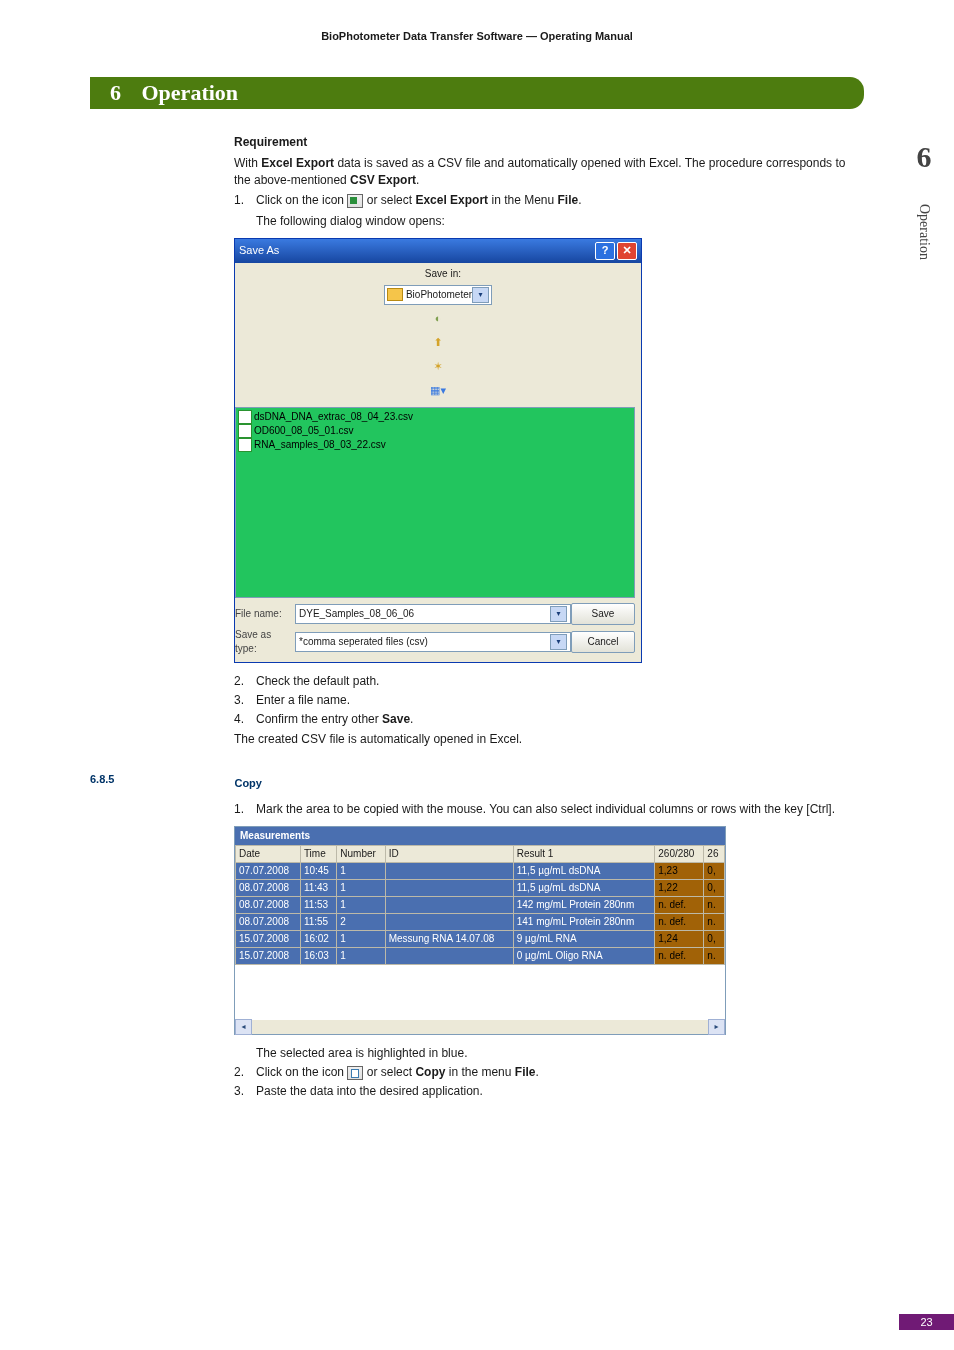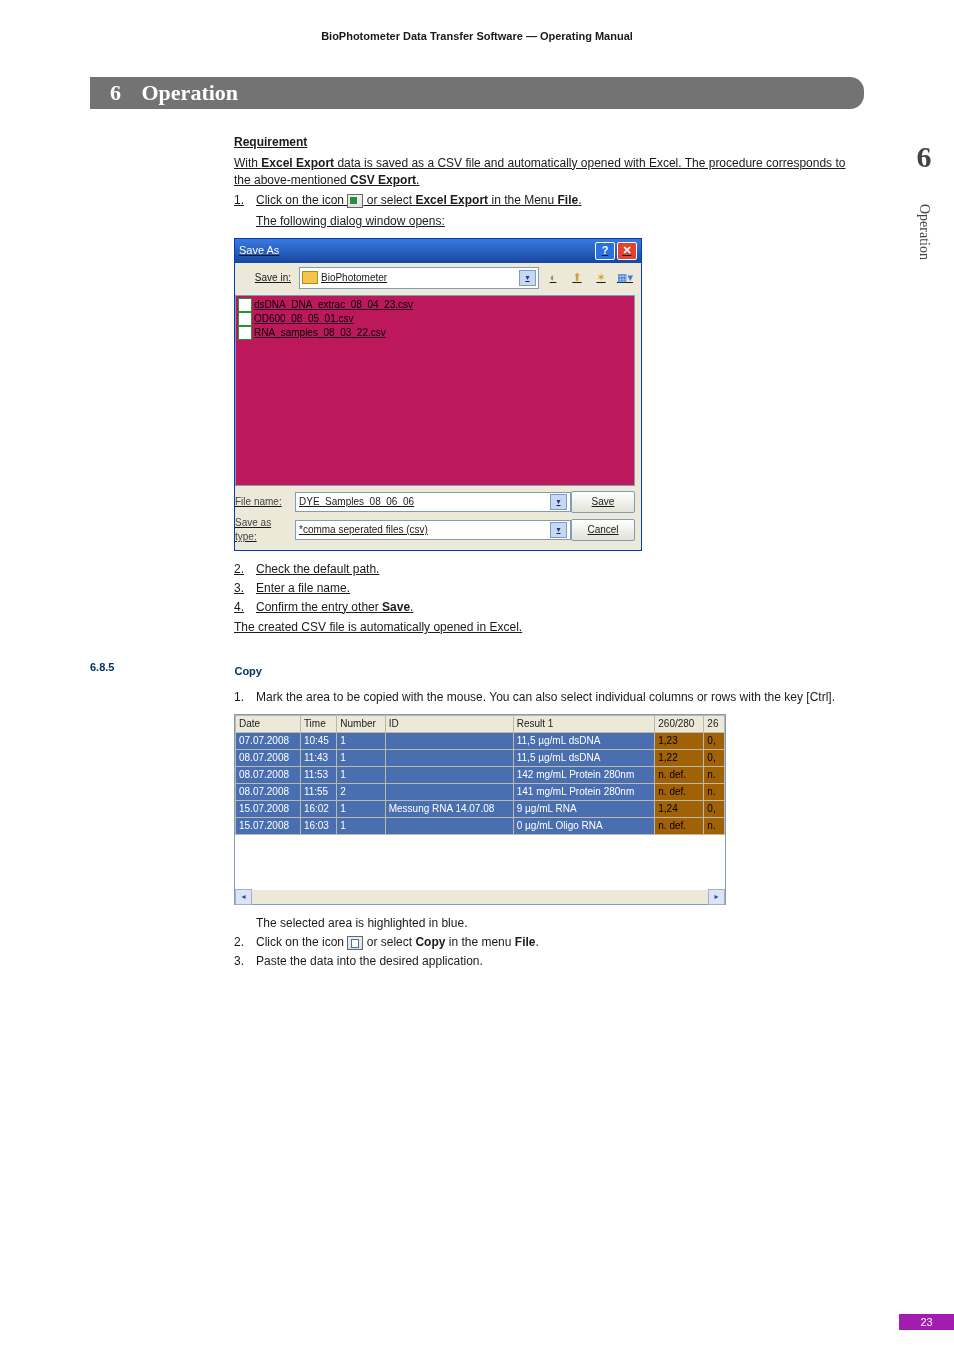--- a/index.html
+++ b/index.html
@@ -15,21 +15,21 @@
     padding: 30px 90px 30px 90px;
     box-sizing: border-box;
   }
   .header {
     text-align: center;
     font-size: 11px;
     font-weight: bold;
     margin-bottom: 35px;
   }
   .chapter {
-    background: #737373;
+    background: #4d7c0f;
     color: #fff;
     font-weight: bold;
     font-size: 22px;
     padding: 3px 0 3px 20px;
     border-radius: 0 14px 14px 0;
     margin-bottom: 25px;
     font-family: "Times New Roman", serif;
   }
   .chapter .num {
     display: inline-block;
@@ -126,20 +126,21 @@
     font-size: 11px;
     border-radius: 2px;
   }
   .saveas .winbtn.help { background: #2b70e0; color:#fff; }
   .saveas .winbtn.close { background: #e04430; color:#fff; }
   .saveas .toolbar {
     display: flex;
     align-items: center;
     padding: 4px 6px;
     gap: 4px;
+    flex-direction: column;
   }
   .saveas .toolbar .lbl { width: 50px; text-align: right; padding-right: 4px; }
   .saveas .folder-combo {
     flex: 1;
     border: 1px solid #7f9db9;
     background: #fff;
     display: flex;
     align-items: center;
     padding: 1px 2px;
     height: 18px;
@@ -192,21 +193,21 @@
   .saveas .place .picon.desktop { background: #e7e8ef; border:1px solid #9fa2b5;}
   .saveas .place .picon.desktop::after{content:"";position:absolute;left:6px;top:5px;width:16px;height:12px;border:1px solid #3a7ae0;background:#bcd9fb;}
   .saveas .place .picon.docs { background:#fff; }
   .saveas .place .picon.docs::after{content:"";position:absolute;left:5px;top:4px;width:18px;height:14px;background:#f5c54a;border:1px solid #b88a12;border-radius:1px;}
   .saveas .place .picon.comp { background:#fff;}
   .saveas .place .picon.comp::after{content:"";position:absolute;left:7px;top:4px;width:14px;height:12px;background:#bcd9fb;border:1px solid #3a7ae0;}
   .saveas .place .picon.net { background:#fff;}
   .saveas .place .picon.net::after{content:"";position:absolute;left:6px;top:6px;width:8px;height:8px;border-radius:50%;background:#3a7ae0;box-shadow:10px 6px 0 0 #3a7ae0;}
   .saveas .filelist {
     flex: 1;
-    background: #be185d;
+    background: #22c55e;
     border: 1px solid #7f9db9;
     margin: 2px 6px 2px 0;
     padding: 2px;
     min-height: 185px;
   }
   .saveas .file {
     display: flex;
     align-items: center;
     gap: 2px;
     font-size: 10px;
@@ -322,40 +323,40 @@
     font-family: "Times New Roman", serif;
     font-size: 14px;
     color: #444;
     margin: 30px auto 0 auto;
   }
   .page-num {
     position: absolute;
     right: 0;
     bottom: 20px;
     width: 55px;
-    background: #a21caf;
+    background: #701a75;
     color: #fff;
     font-size: 11px;
     text-align: center;
     padding: 2px 0;
   }
 </style>
 </head>
 <body>
 
 <div class="page">
   <div class="header">BioPhotometer Data Transfer Software  —  Operating Manual</div>
 
   <div class="chapter">
     <span class="num">6</span>
     <span>Operation</span>
   </div>
 
 
-  <div class="content-col" style="margin-top:22px;text-decoration:underline;">
+  <div class="content-col" style="margin-top:22px;">
     <div class="subhead">Requirement</div>
     <div style="margin-top:4px;">
       <span>With </span><b>Excel Export</b><span> data is saved as a CSV file and automatically opened with Excel. The procedure corresponds to the above-mentioned </span><b>CSV Export</b><span>.</span>
     </div>
 
     <div class="ol-step" style="margin-top:4px;">
       <div class="num">1.</div>
       <div class="txt">
         <span>Click on the icon </span><span class="inline-icon excel"></span><span> or select </span><b>Excel Export</b><span> in the Menu </span><b>File</b><span>.</span>
         <div style="margin-top:4px;">The following dialog window opens:</div>
@@ -437,20 +438,21 @@
     <span class="sec-number">6.8.5</span>
     <span class="sec-title">Copy</span>
   </div>
   <div class="content-col" style="margin-top:10px;">
     <div class="ol-step" style="margin-top:6px;">
         <div class="num">1.</div>
         <div class="txt">Mark the area to be copied with the mouse. You can also select individual columns or rows with the key [Ctrl].</div>
       </div>
 
     <div class="measurements">
+      <div class="mtitle">Measurements</div>
       <table>
         <thead>
             <tr id="mhead">
               <th>Date</th>
               <th>Time</th>
               <th>Number</th>
               <th>ID</th>
               <th>Result 1</th>
               <th>260/280</th>
               <th>26</th>

